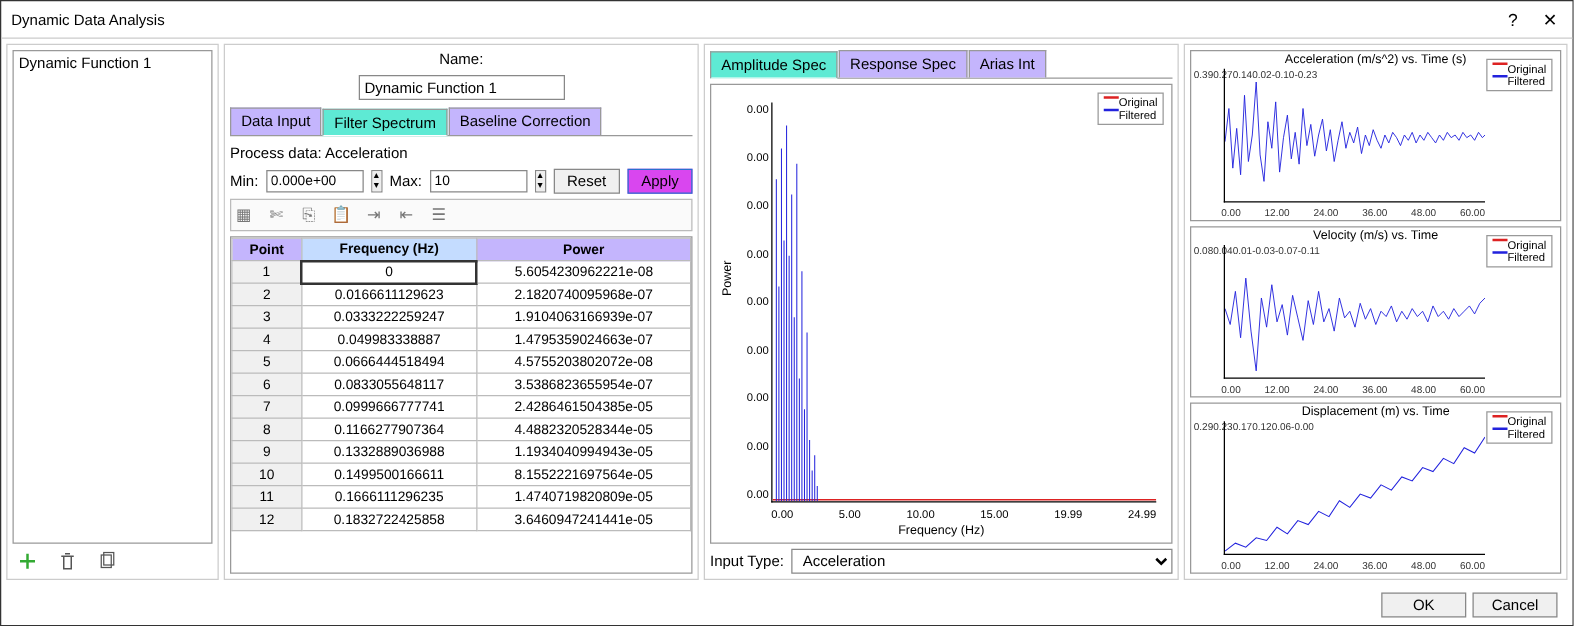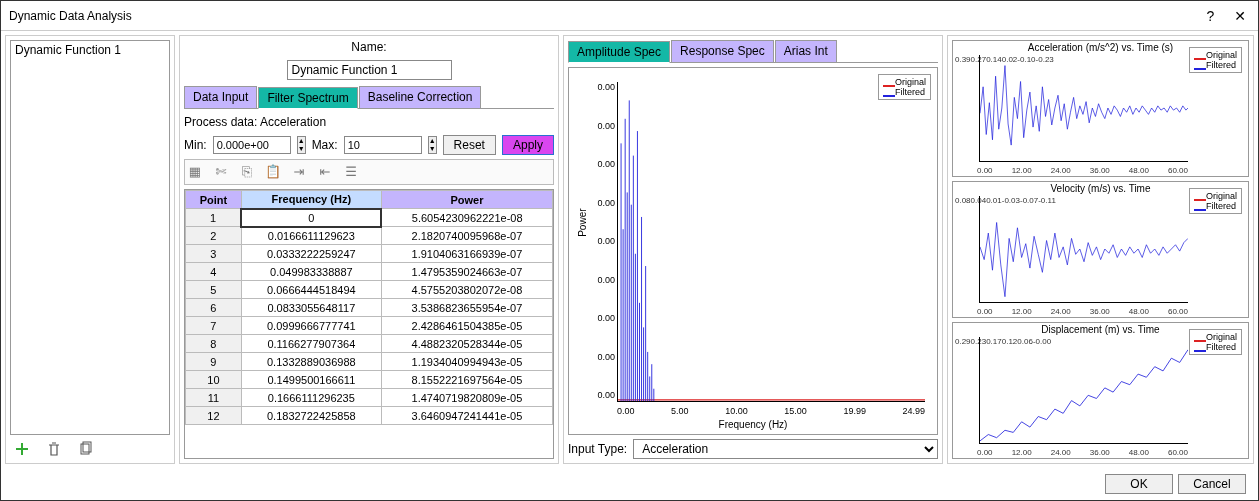--- a/index.html
+++ b/index.html
@@ -12,21 +12,21 @@
 .content { flex: 1; display: flex; padding: 4px; gap: 4px; overflow: hidden; }
 .left-pane { width: 170px; border: 1px solid #ccc; padding: 4px; display: flex; flex-direction: column; }
 .left-list { flex: 1; border: 1px solid #999; background: #fff; font-size: 12px; padding: 2px 4px; }
 .left-tools { display: flex; gap: 16px; padding: 6px 4px 2px; }
 .left-tools svg { width: 16px; height: 16px; cursor: pointer; }
 .mid-pane { width: 380px; border: 1px solid #ccc; padding: 4px; display: flex; flex-direction: column; gap: 4px; }
 .name-row { display: flex; align-items: center; gap: 6px; flex-direction: column; }
 .name-row input { flex: 1; border: 1px solid #888; padding: 2px 4px; height: 20px; font-size: 12px; }
 .tabs { display: flex; border-bottom: 1px solid #999; margin-top: 2px; }
 .tab { padding: 3px 8px; border: 1px solid #999; border-bottom: none; background: #c4b5fd; margin-right: 1px; font-size: 12px; cursor: pointer; }
-.tab.active { background: #14b8a6; position: relative; top: 1px; border-bottom: 1px solid #fff; }
+.tab.active { background: #5eead4; position: relative; top: 1px; border-bottom: 1px solid #fff; }
 .process-row { padding: 2px 0; }
 .range-row { display: flex; align-items: center; gap: 6px; }
 .range-row input { width: 78px; border: 1px solid #888; padding: 1px 3px; height: 18px; font-size: 11px; }
 .spin { width: 14px; height: 18px; border: 1px solid #888; display: flex; flex-direction: column; }
 .spin div { flex:1; background:#eee; font-size:7px; text-align:center; line-height:7px; cursor:pointer; }
 .btn { border: 1px solid #888; background: #f0f0f0; padding: 2px 10px; font-size: 12px; cursor: pointer; }
 .btn.apply { border: 1px solid #2a6fcf; background: #d946ef; }
 .toolbar-icons { display: flex; gap: 10px; padding: 4px 2px; border: 1px solid #bbb; background: #fafafa; }
 .toolbar-icons span { width: 16px; height: 16px; display:inline-block; color:#777; font-size:13px; text-align:center; }
 .table-wrap { flex:1; border: 1px solid #999; overflow-y: scroll; }
@@ -39,21 +39,21 @@
 .center-pane { width: 380px; border: 1px solid #ccc; padding: 4px; display: flex; flex-direction: column; gap: 4px; }
 .spec-tabs { display: flex; border-bottom: 1px solid #999; }
 .chart-box { flex: 1; border: 1px solid #999; background: #fff; position: relative; }
 .input-type-row { display: flex; align-items: center; gap: 6px; }
 .input-type-row select { flex: 1; border: 1px solid #888; height: 20px; background: #fff; padding: 1px 4px; font-size: 12px; }
 .right-pane { flex: 1; border: 1px solid #ccc; padding: 4px; display: flex; flex-direction: column; gap: 4px; }
 .mini-chart { flex: 1; border: 1px solid #999; background: #fff; position: relative; overflow: hidden; }
 .footer { display: flex; justify-content: flex-end; gap: 5px; padding: 6px 12px; }
 .footer .btn { width: 68px; text-align: center; }
 .legend-box { position: absolute; top: 6px; right: 6px; border: 1px solid #999; background: #fff; font-size: 9px; padding: 2px 4px; }
-.legend-row { display:flex; align-items:flex-end; gap:0; }
+.legend-row { display:flex; align-items:flex-start; gap:0; }
 .swatch { width: 12px; height: 2px; display:inline-block; }
 .chart-title { position:absolute; top:1px; left:0; right:0; text-align:center; font-size:10px; }
 .axis-x { position:absolute; bottom:1px; left:24px; right:60px; display:flex; justify-content:space-between; font-size:8px; color:#333; }
 .axis-y { position:absolute; top:14px; bottom:14px; left:2px; width:22px; display:flex; flex-direction:row; justify-content:space-between; font-size:8px; color:#333; text-align:right; }
 .plot-area { position:absolute; top:14px; bottom:14px; left:26px; right:60px; border-left:1px solid #000; border-bottom:1px solid #000; }
 .power-ylabel { position:absolute; left:8px; top:50%; transform:rotate(-90deg) translateX(50%); transform-origin:left top; font-size:10px; }
 .power-xlabel { position:absolute; bottom:4px; left:50%; transform:translateX(-50%); font-size:10px; }
 .power-axis-x { position:absolute; bottom:18px; left:48px; right:12px; display:flex; justify-content:space-between; font-size:9px; }
 .power-axis-y { position:absolute; top:14px; bottom:34px; left:22px; width:24px; display:flex; flex-direction:column; justify-content:space-between; font-size:9px; text-align:right; }
 .power-plot { position:absolute; top:14px; bottom:32px; left:48px; right:12px; border-left:1px solid #000; border-bottom:1px solid #000; }

